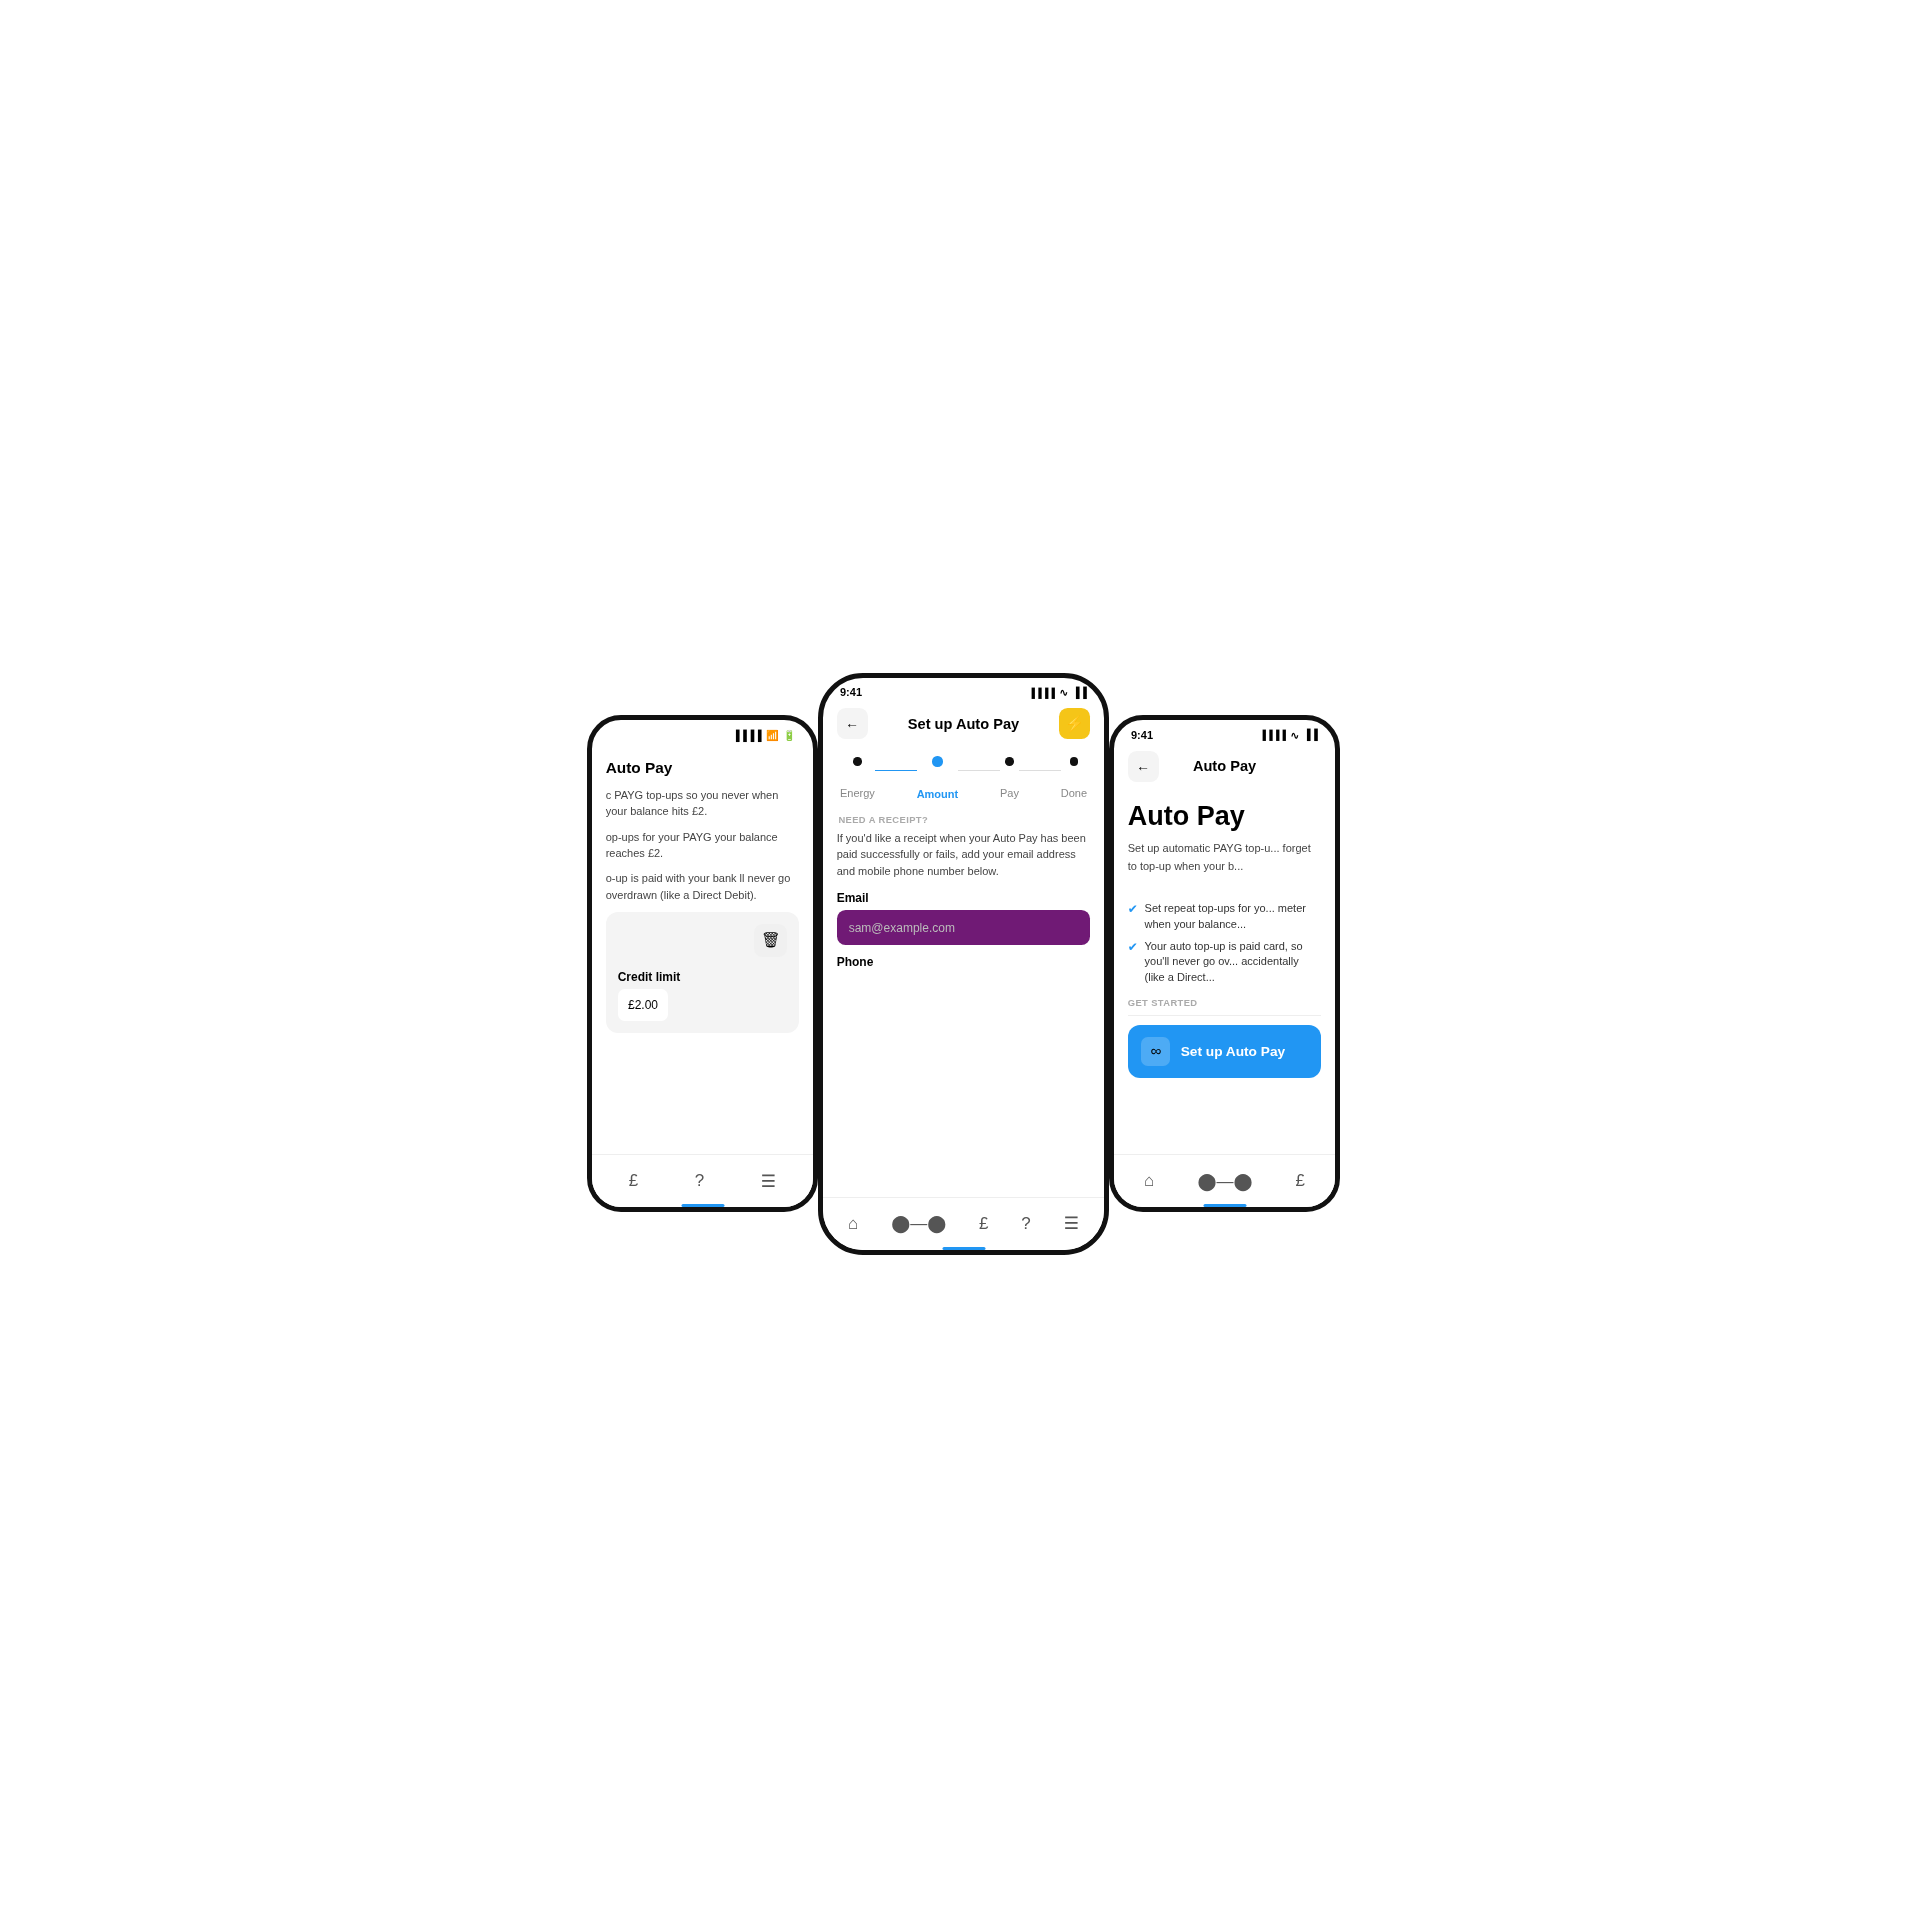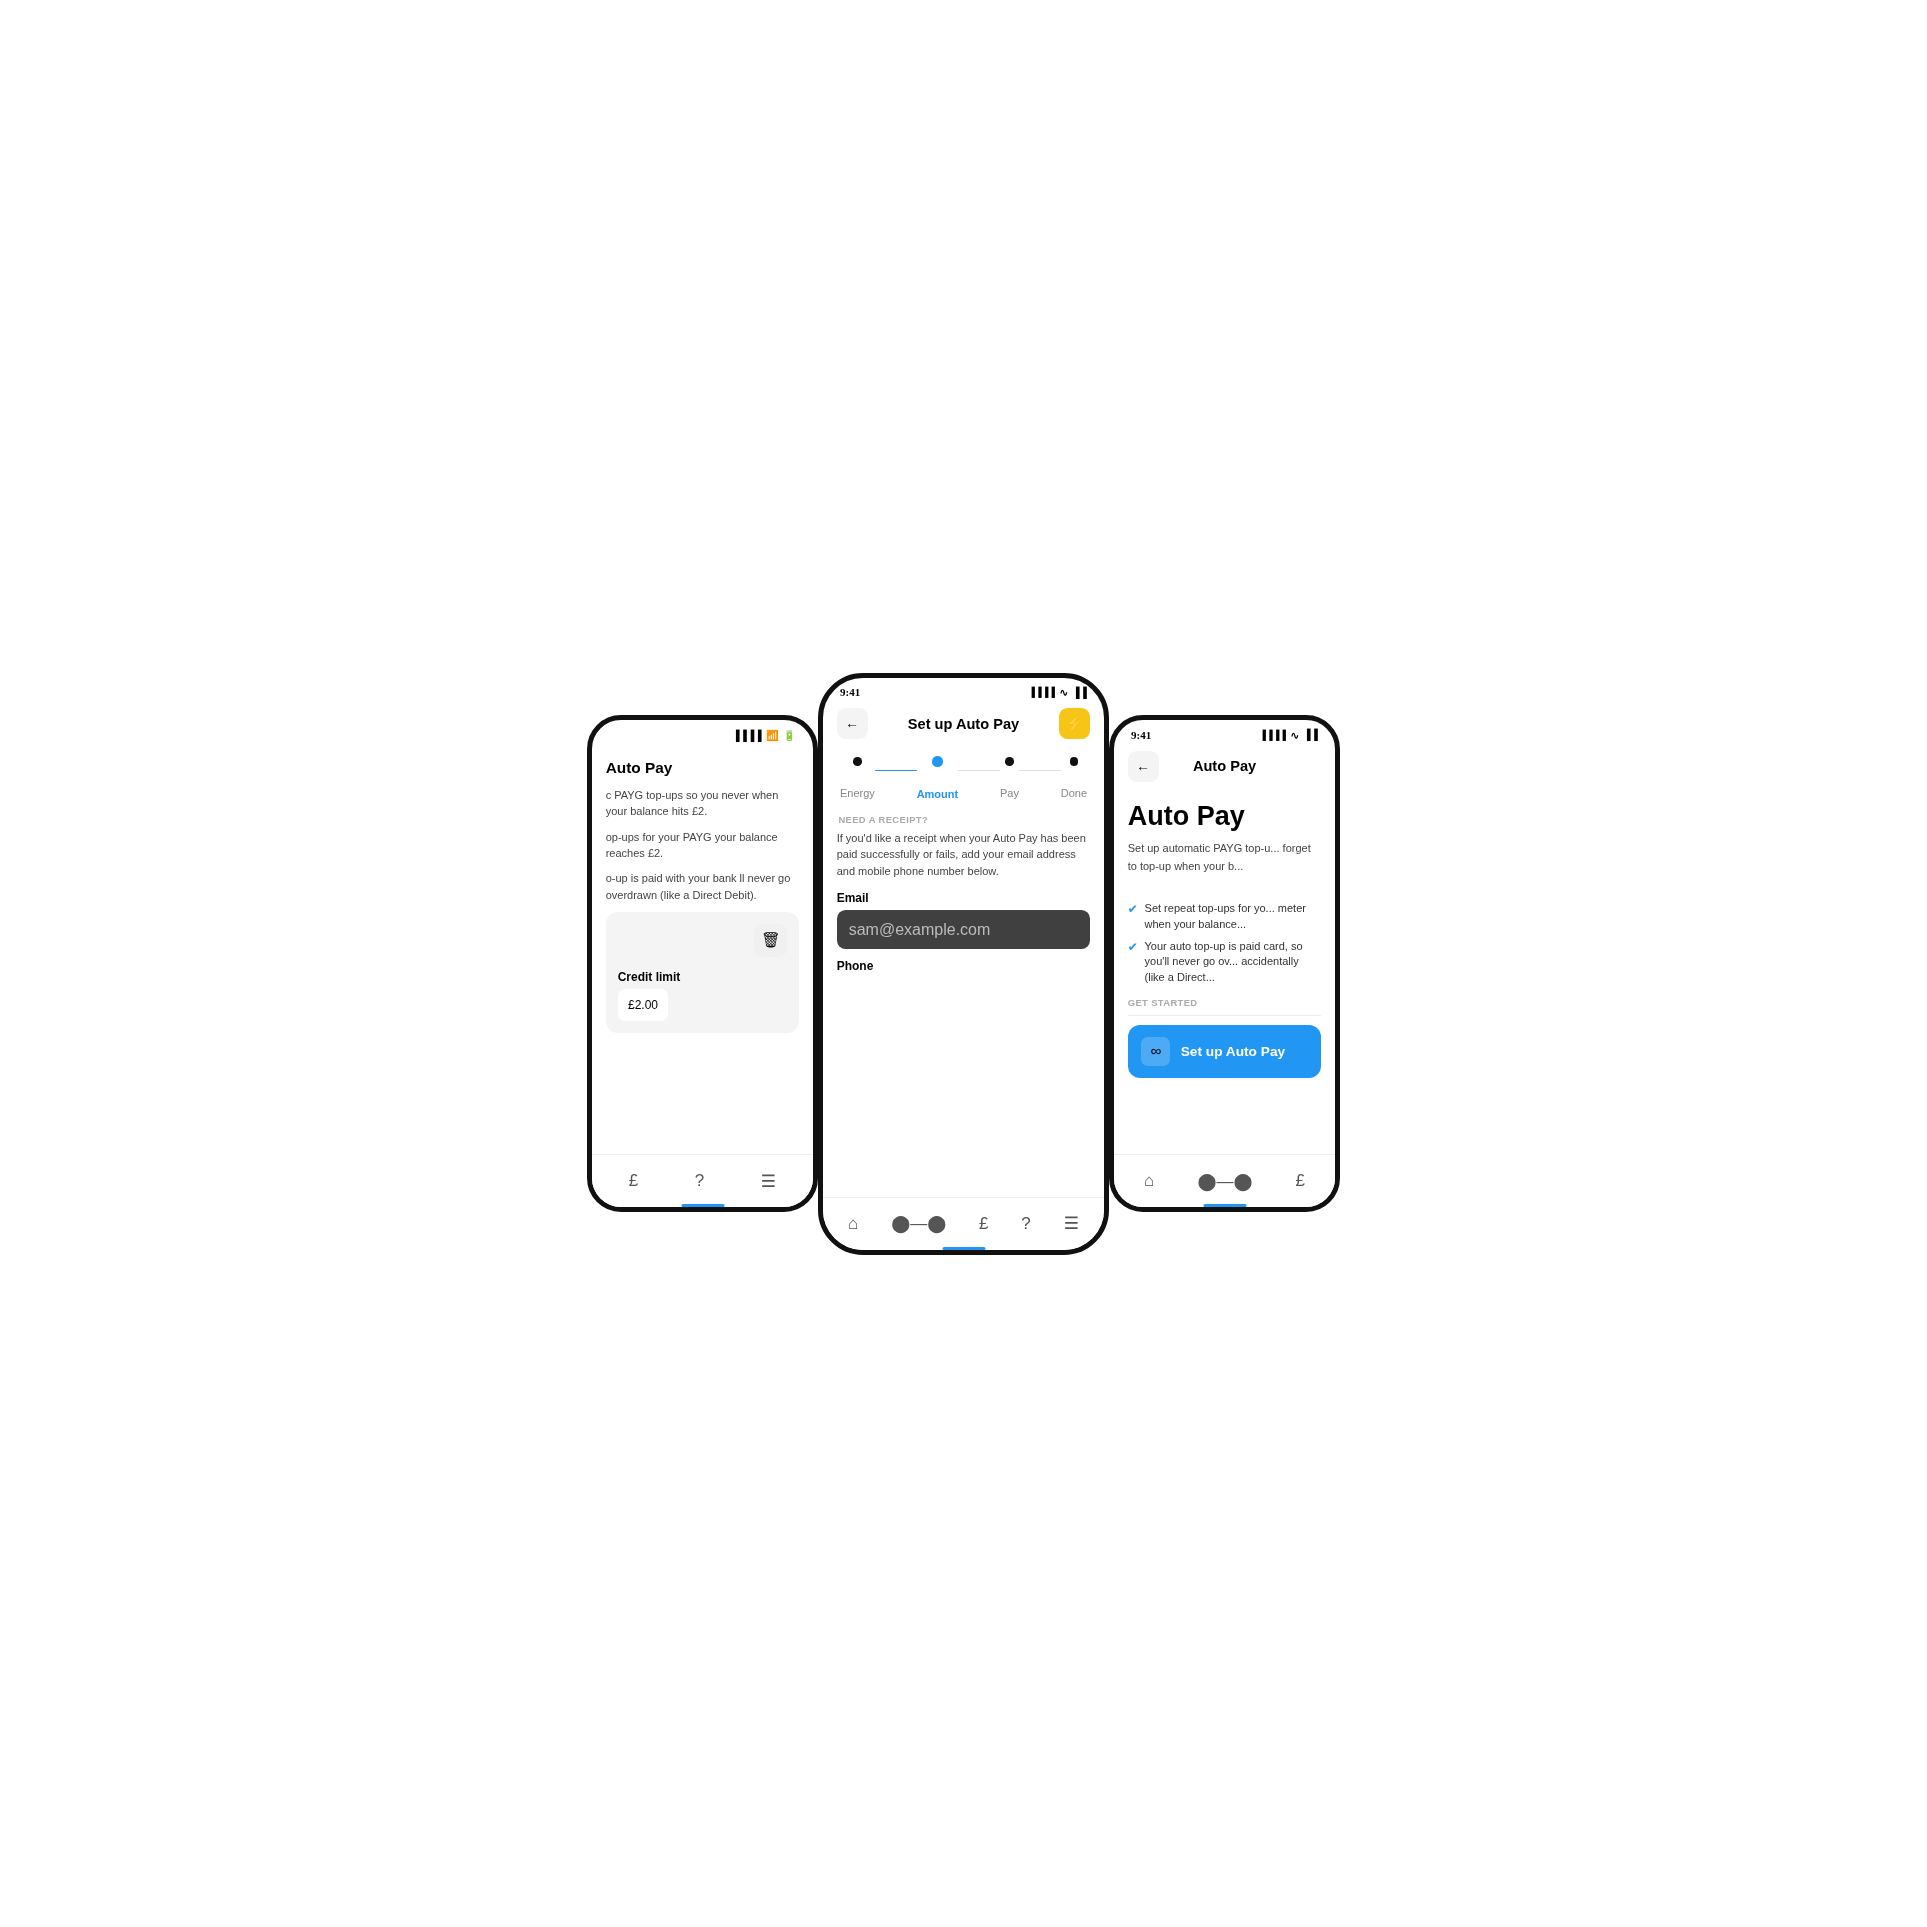--- a/index.html
+++ b/index.html
@@ -48,21 +48,20 @@
     }
 
     
     .status-bar {
       display: flex;
       justify-content: space-between;
       align-items: flex-end;
       padding: 8.6px 17px 3.4px;
       font-size: 10.3px;
       font-weight: 600;
-      font-family: Liberation Serif, serif;
     }
     .status-bar-time { font-size: 11px; font-weight: 700; }
     .status-icons { display: flex; gap: 4.3px; align-items: center; }
 
     
     .header {
       display: flex;
       align-items: center;
       justify-content: space-between;
       padding: 6.8px 13.7px;
@@ -182,24 +181,24 @@
       color: #444;
       margin-bottom: 12px;
       line-height: 1.5;
     }
     .field-label {
       font-size: 12px;
       font-weight: 700;
       margin-bottom: 5.1px;
     }
     .text-input {
-      background: #404040;
+      background: #701a75;
       border-radius: 8.6px;
       padding: 10.3px 12px;
-      font-size: 16px;
+      font-size: 12px;
       color: #bbb;
       margin-bottom: 10.3px;
     }
 
     
     .bottom-nav {
       position: absolute;
       bottom: 0;
       left: 0; right: 0;
       height: 53px;

